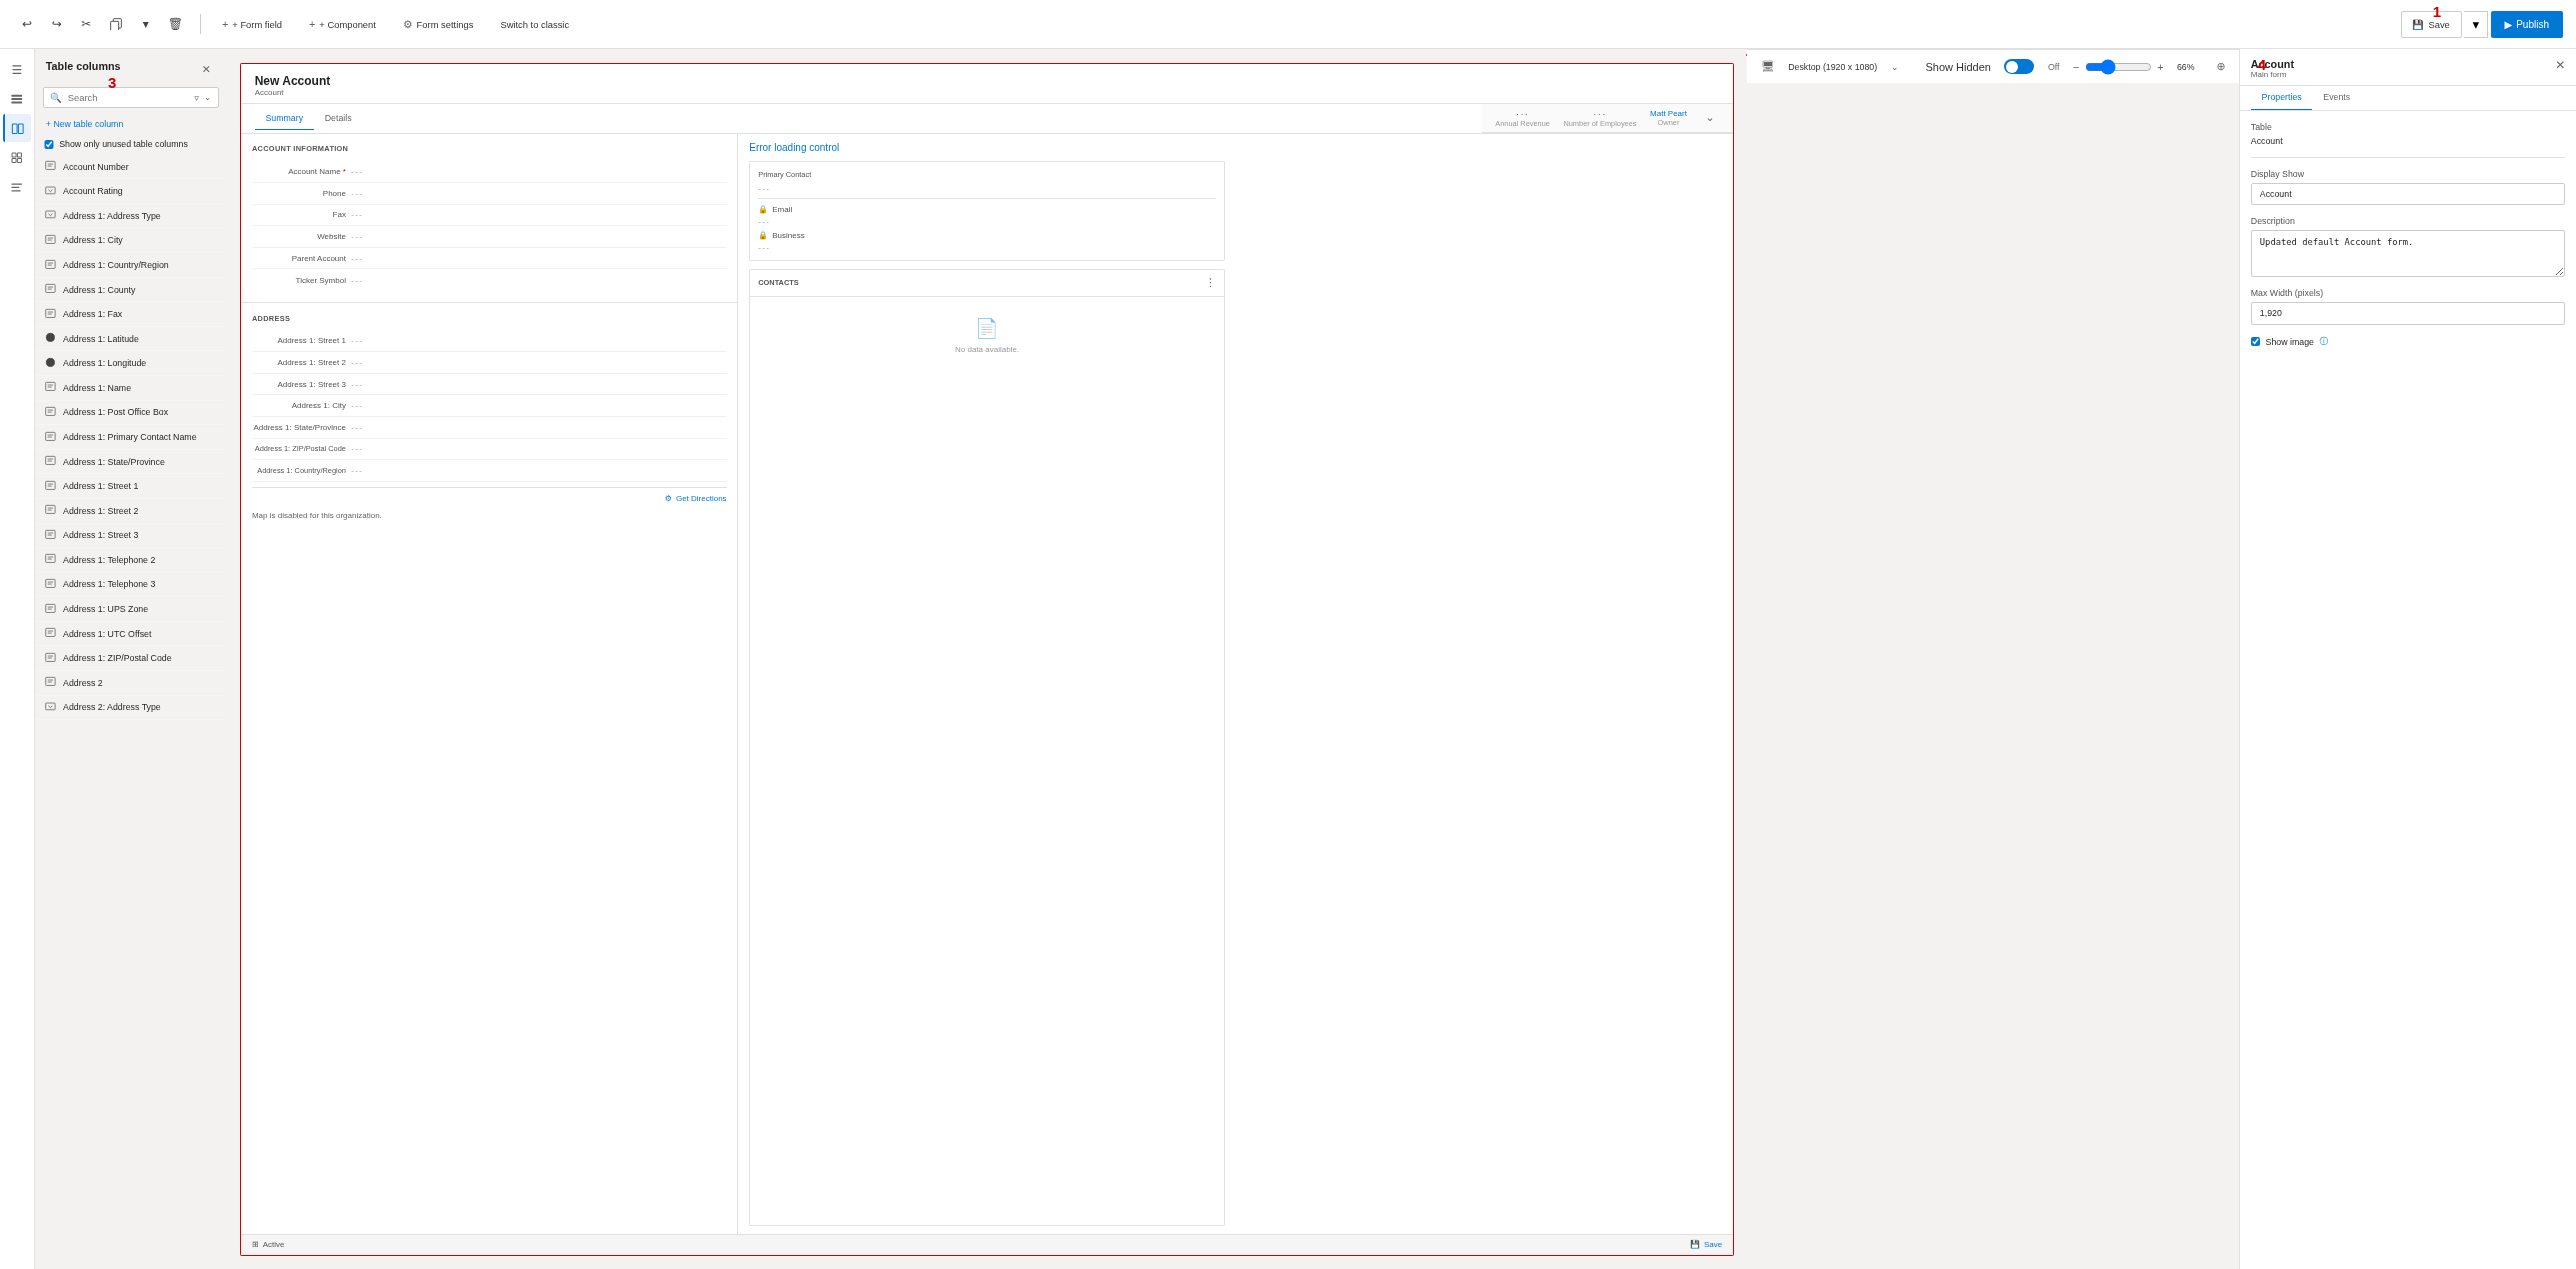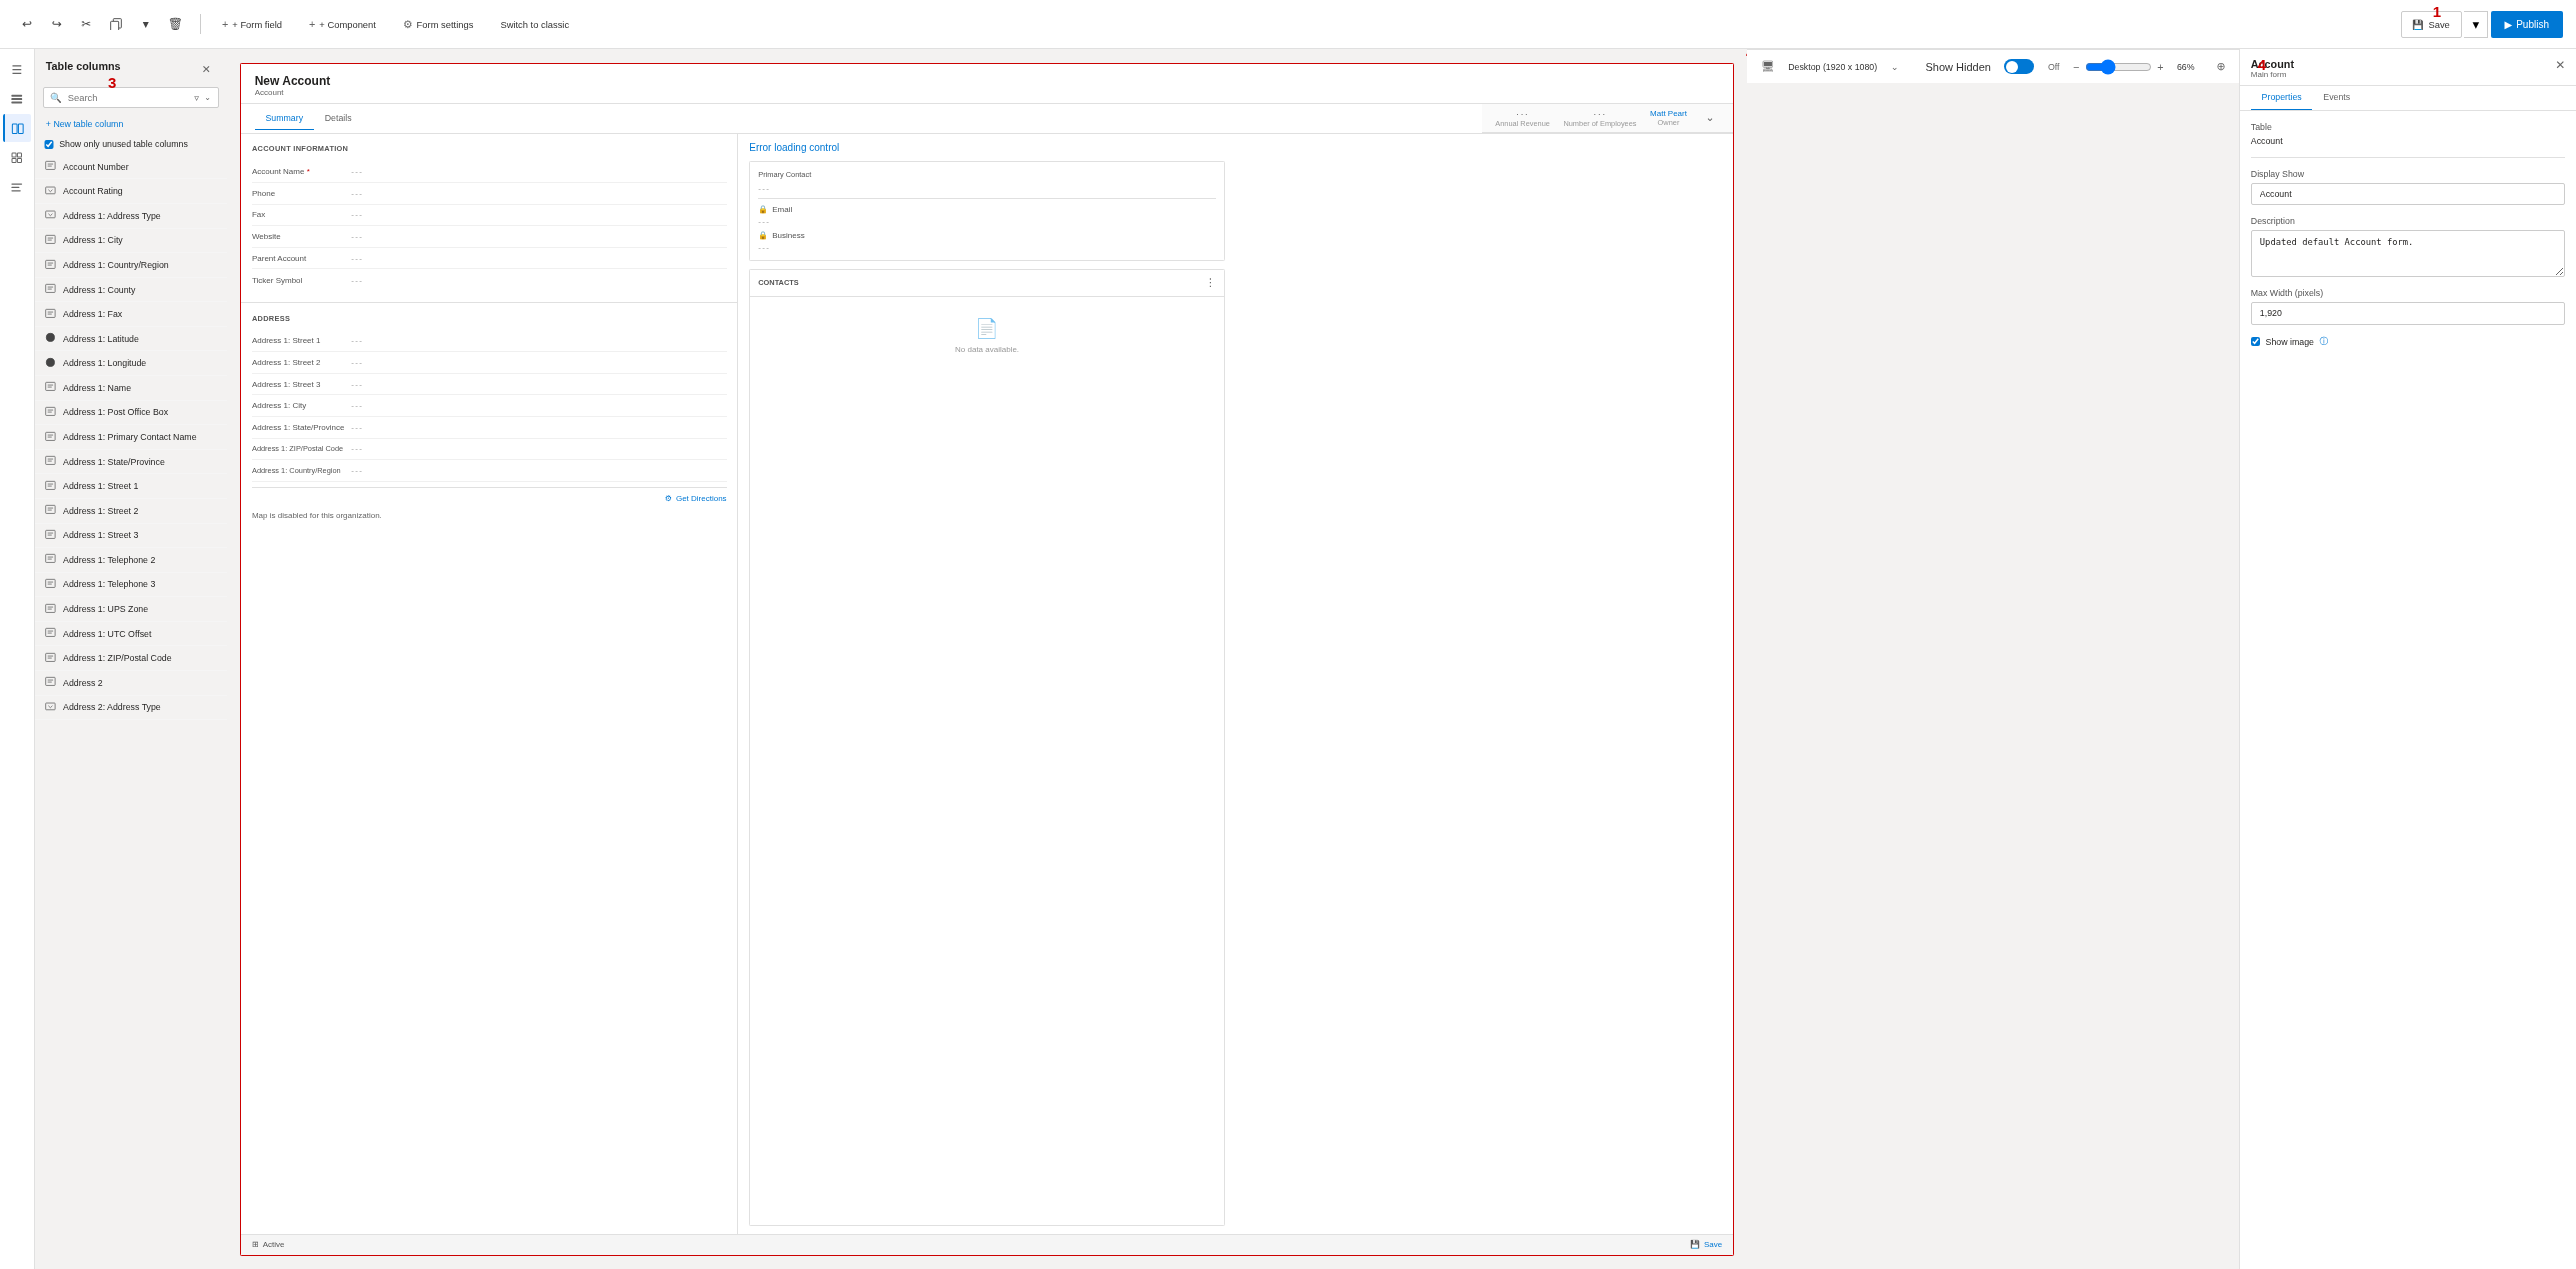--- a/index.html
+++ b/index.html
@@ -97,21 +97,21 @@
     }
     .header-field { display: flex; flex-direction: column; align-items: center; }
     .header-field-label { font-size: 7.4px; color: #999; }
     .header-field-dots { font-size: 9.4px; color: #666; letter-spacing: 1.3px; }
     .owner-link { color: #0078d4; font-size: 8px; cursor: pointer; }
     .form-expand-btn { width: 19px; height: 19px; border: none; background: transparent; cursor: pointer; font-size: 10.8px; color: #666; }
     .section-title { font-size: 7.4px; font-weight: 600; color: #555; text-transform: uppercase; letter-spacing: 0.3px; margin-bottom: 8px; }
 
     .field-row { display: grid; grid-template-columns: 94px 1fr; gap: 5.4px; padding: 4px 0; border-bottom: 0.7px solid #f0f0f0; align-items: center; min-height: 21.6px; }
     .field-row:last-child { border-bottom: none; }
-    .field-label { font-size: 8px; color: #555; }
+    .field-label { font-size: 8px; color: #555; text-align: right; }
     .field-required { color: #cc0000; }
     .field-value { font-size: 8px; color: #999; letter-spacing: 1.3px; }
 
     
     .form-footer { display: flex; align-items: center; justify-content: space-between; padding: 5.4px 10.8px; background: #f5f5f5; border-top: 0.7px solid #e0e0e0; }
     .footer-status { font-size: 8px; color: #555; }
     .footer-save { font-size: 8px; color: #0078d4; cursor: pointer; }
 
     
     .bottom-bar {

